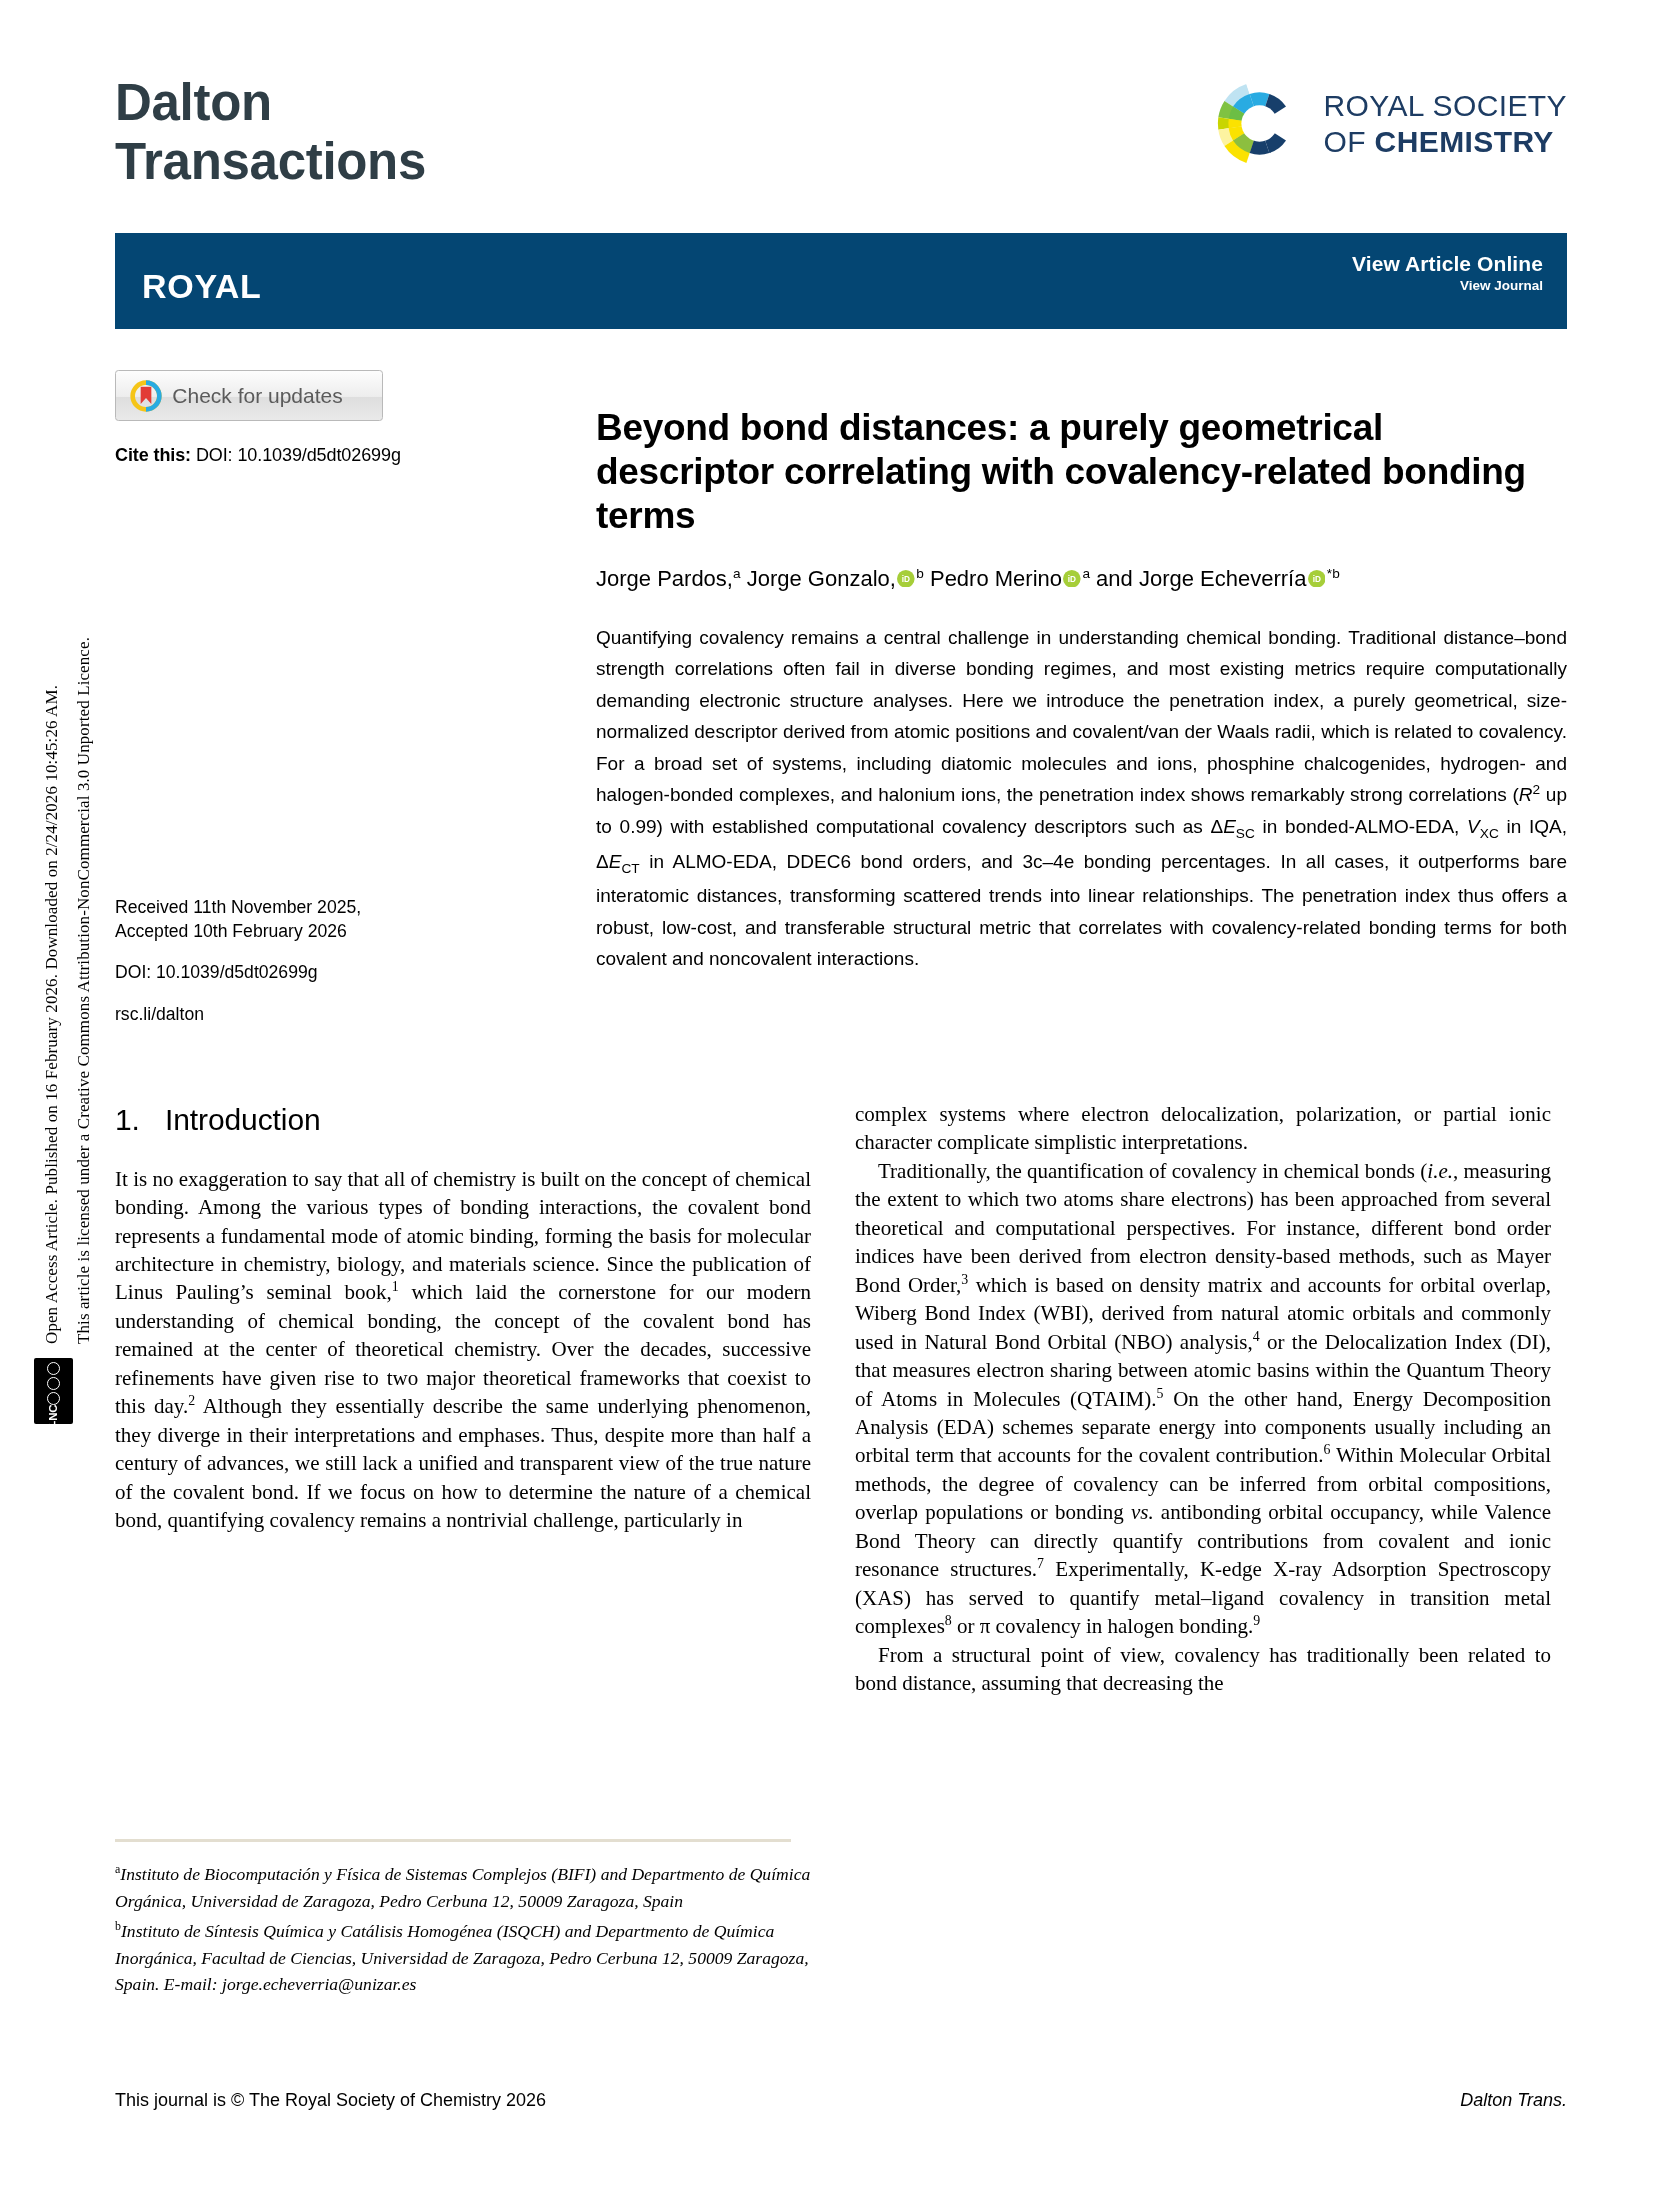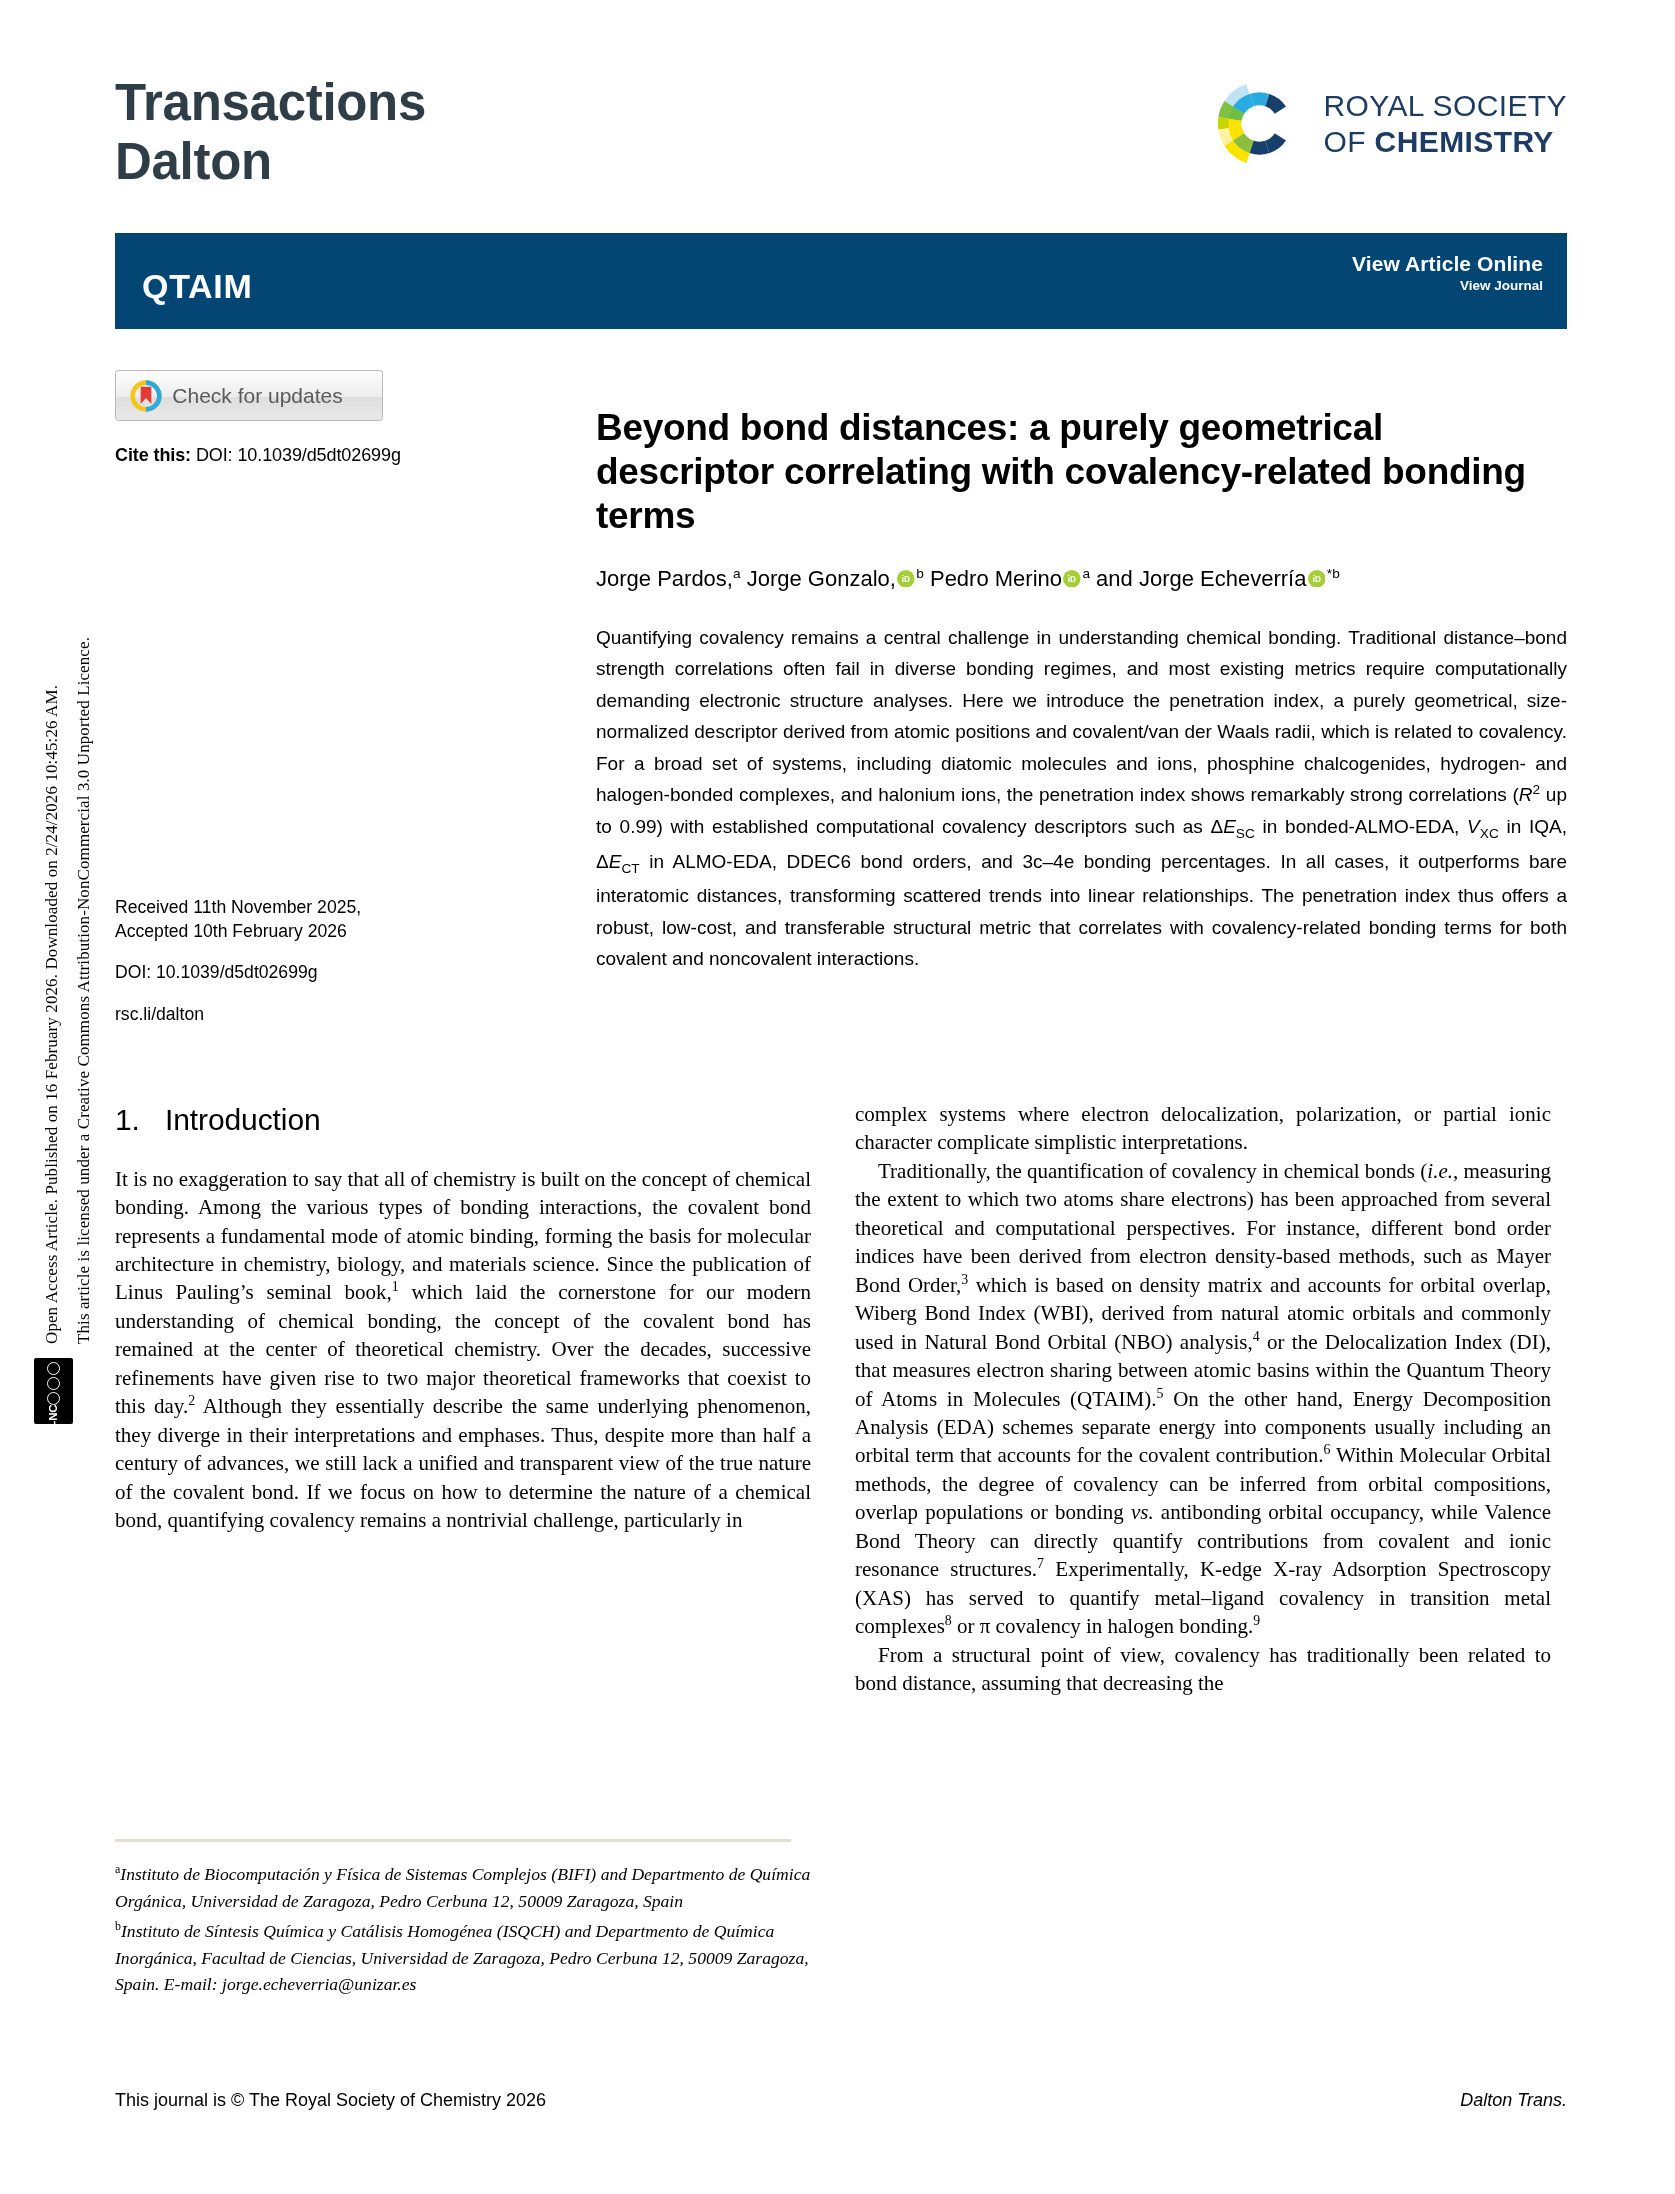--- a/index.html
+++ b/index.html
@@ -318,22 +318,22 @@
       <div class="cc-ring"></div>
     </div>
     <div class="cc-bynctext">BY-NC</div>
   </div>
 </div>
 
 <div class="page">
 
   <div class="masthead">
     <div class="journal-title">
+      <span>Dalton</span>
       <span>Transactions</span>
-      <span>Dalton</span>
     </div>
 
     <div class="rsc-logo">
       <svg class="rsc-mark" viewBox="0 0 100 100">
 
         <g transform="translate(50,50)">
           <path d="M0,0 L-37.7,-24.3 A44.8,44.8 0 0 1 -14.1,-42.5 Z" fill="#bfe3f2"></path>
           <path d="M0,0 L-44.3,-6.6 A44.8,44.8 0 0 1 -37.7,-24.3 Z" fill="#7fc242"></path>
           <path d="M0,0 L-44.3,6.6 A44.8,44.8 0 0 1 -44.3,-6.6 Z" fill="#c9d500"></path>
           <path d="M0,0 L-37.7,24.3 A44.8,44.8 0 0 1 -44.3,6.6 Z" fill="#fdf3a0"></path>
@@ -355,21 +355,21 @@
         </g>
       </svg>
       <div class="rsc-words">
         <div class="l1">ROYAL SOCIETY</div>
         <div class="l2"><span>OF </span><b>CHEMISTRY</b></div>
       </div>
     </div>
   </div>
 
   <div class="paper-bar">
-    <div class="paper-label">QTAIM</div>
+    <div class="paper-label">ROYAL</div>
     <div class="vao">
       <div class="vao-1">View Article Online</div>
       <div class="vao-2">View Journal</div>
     </div>
   </div>
 
   <div class="head-left">
     <div class="cfu">
       <svg class="cfu-icon" viewBox="0 0 48 48">
         <circle cx="24" cy="24" r="20" fill="none" stroke="#f5c518" stroke-width="7"></circle>

